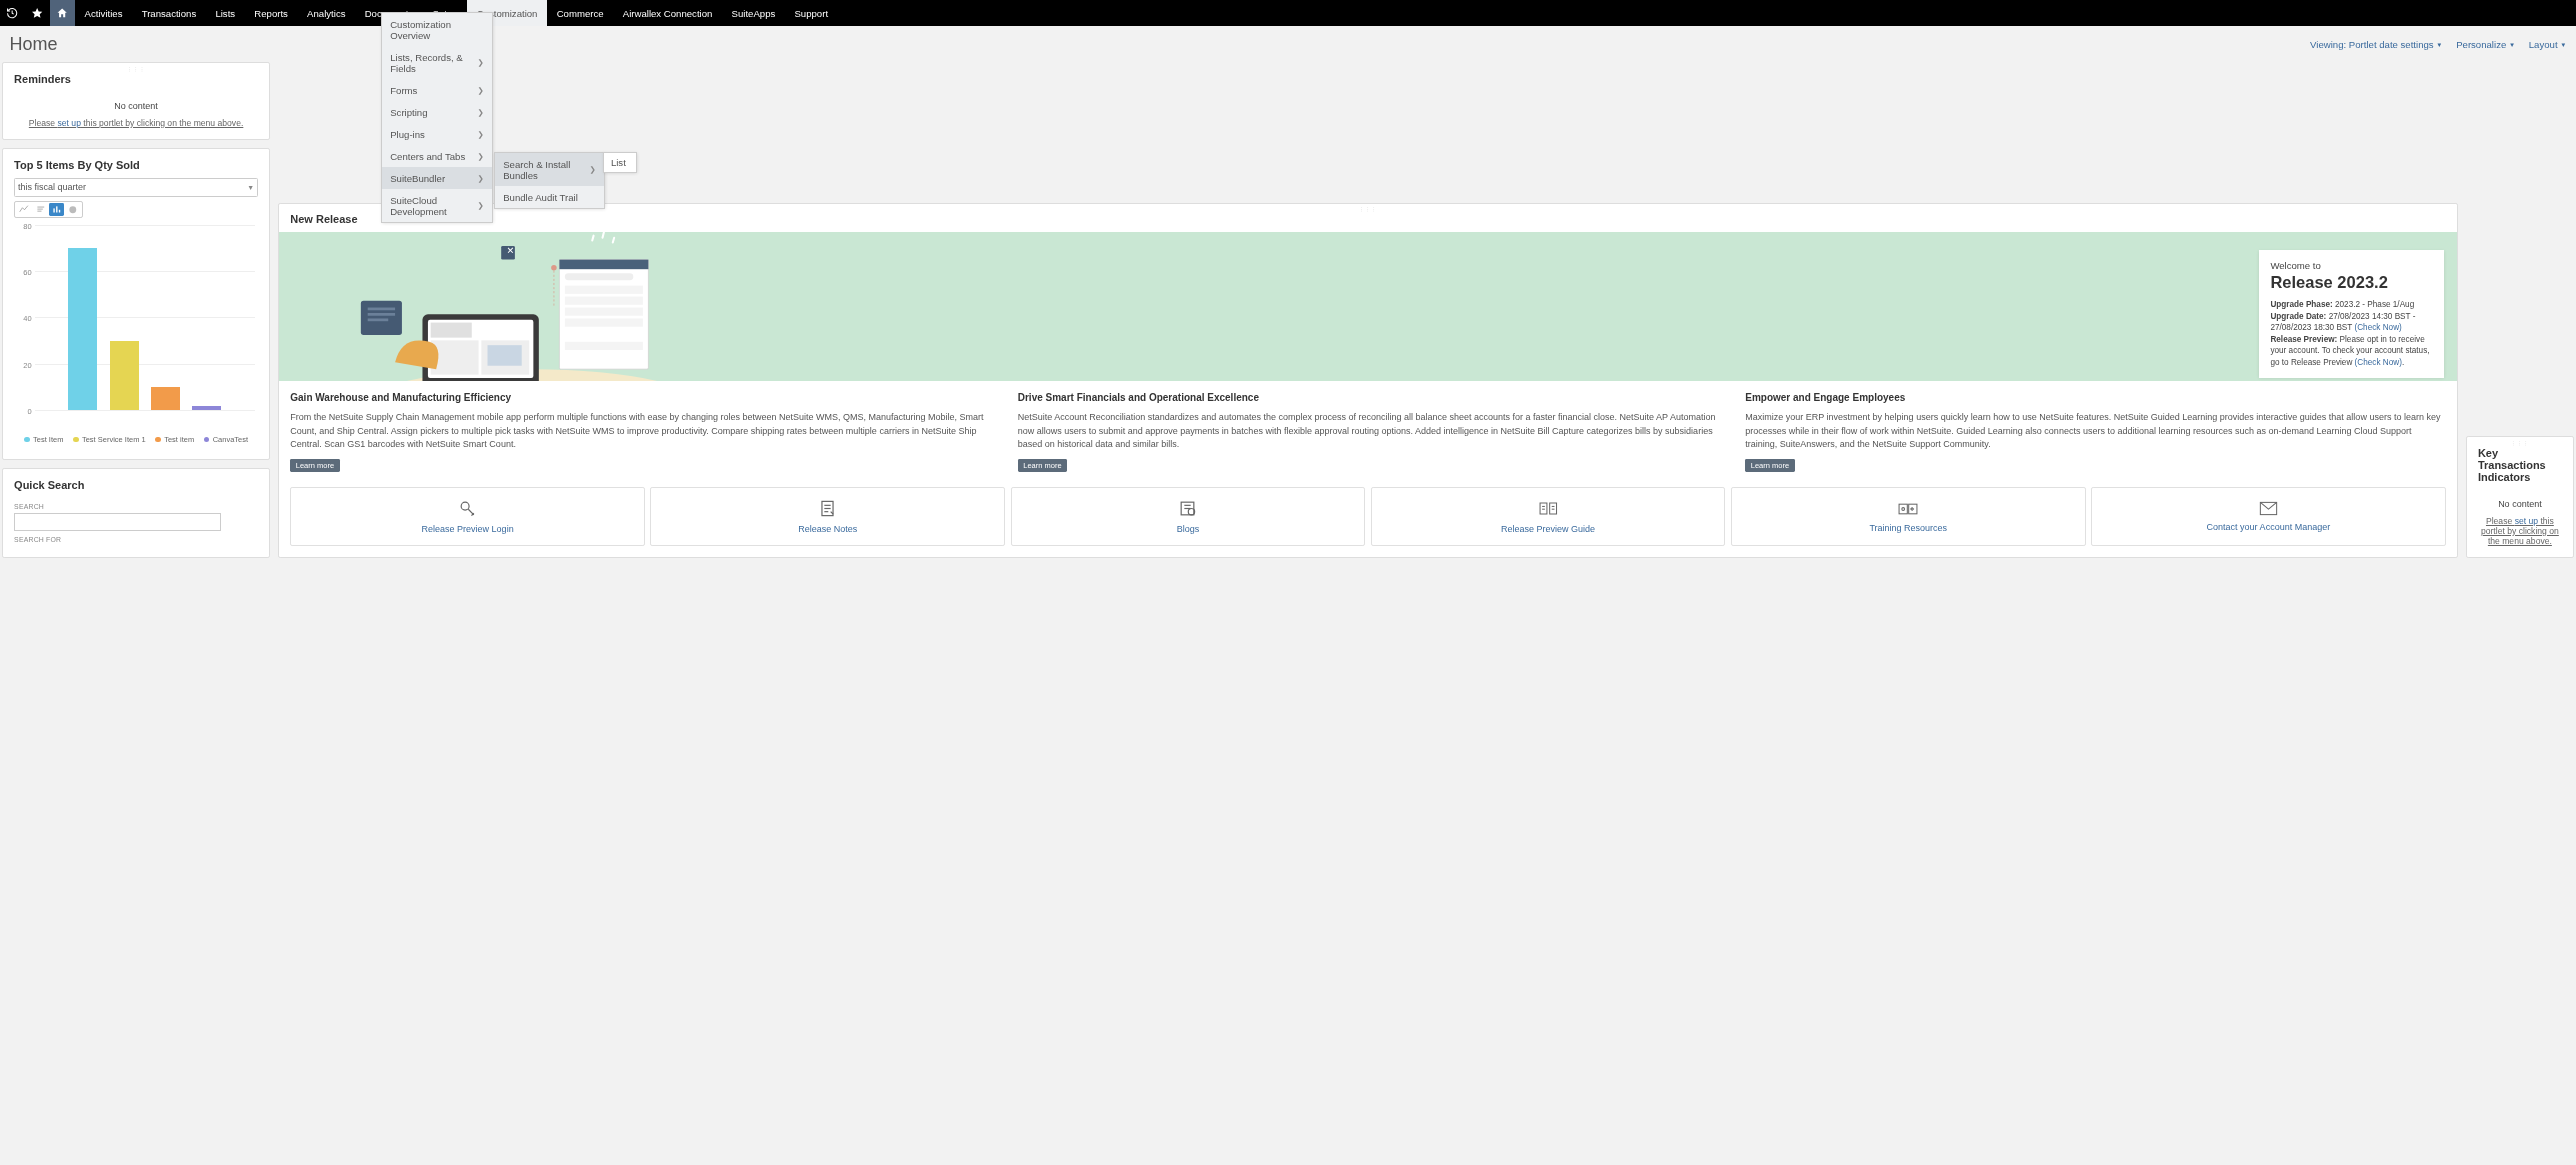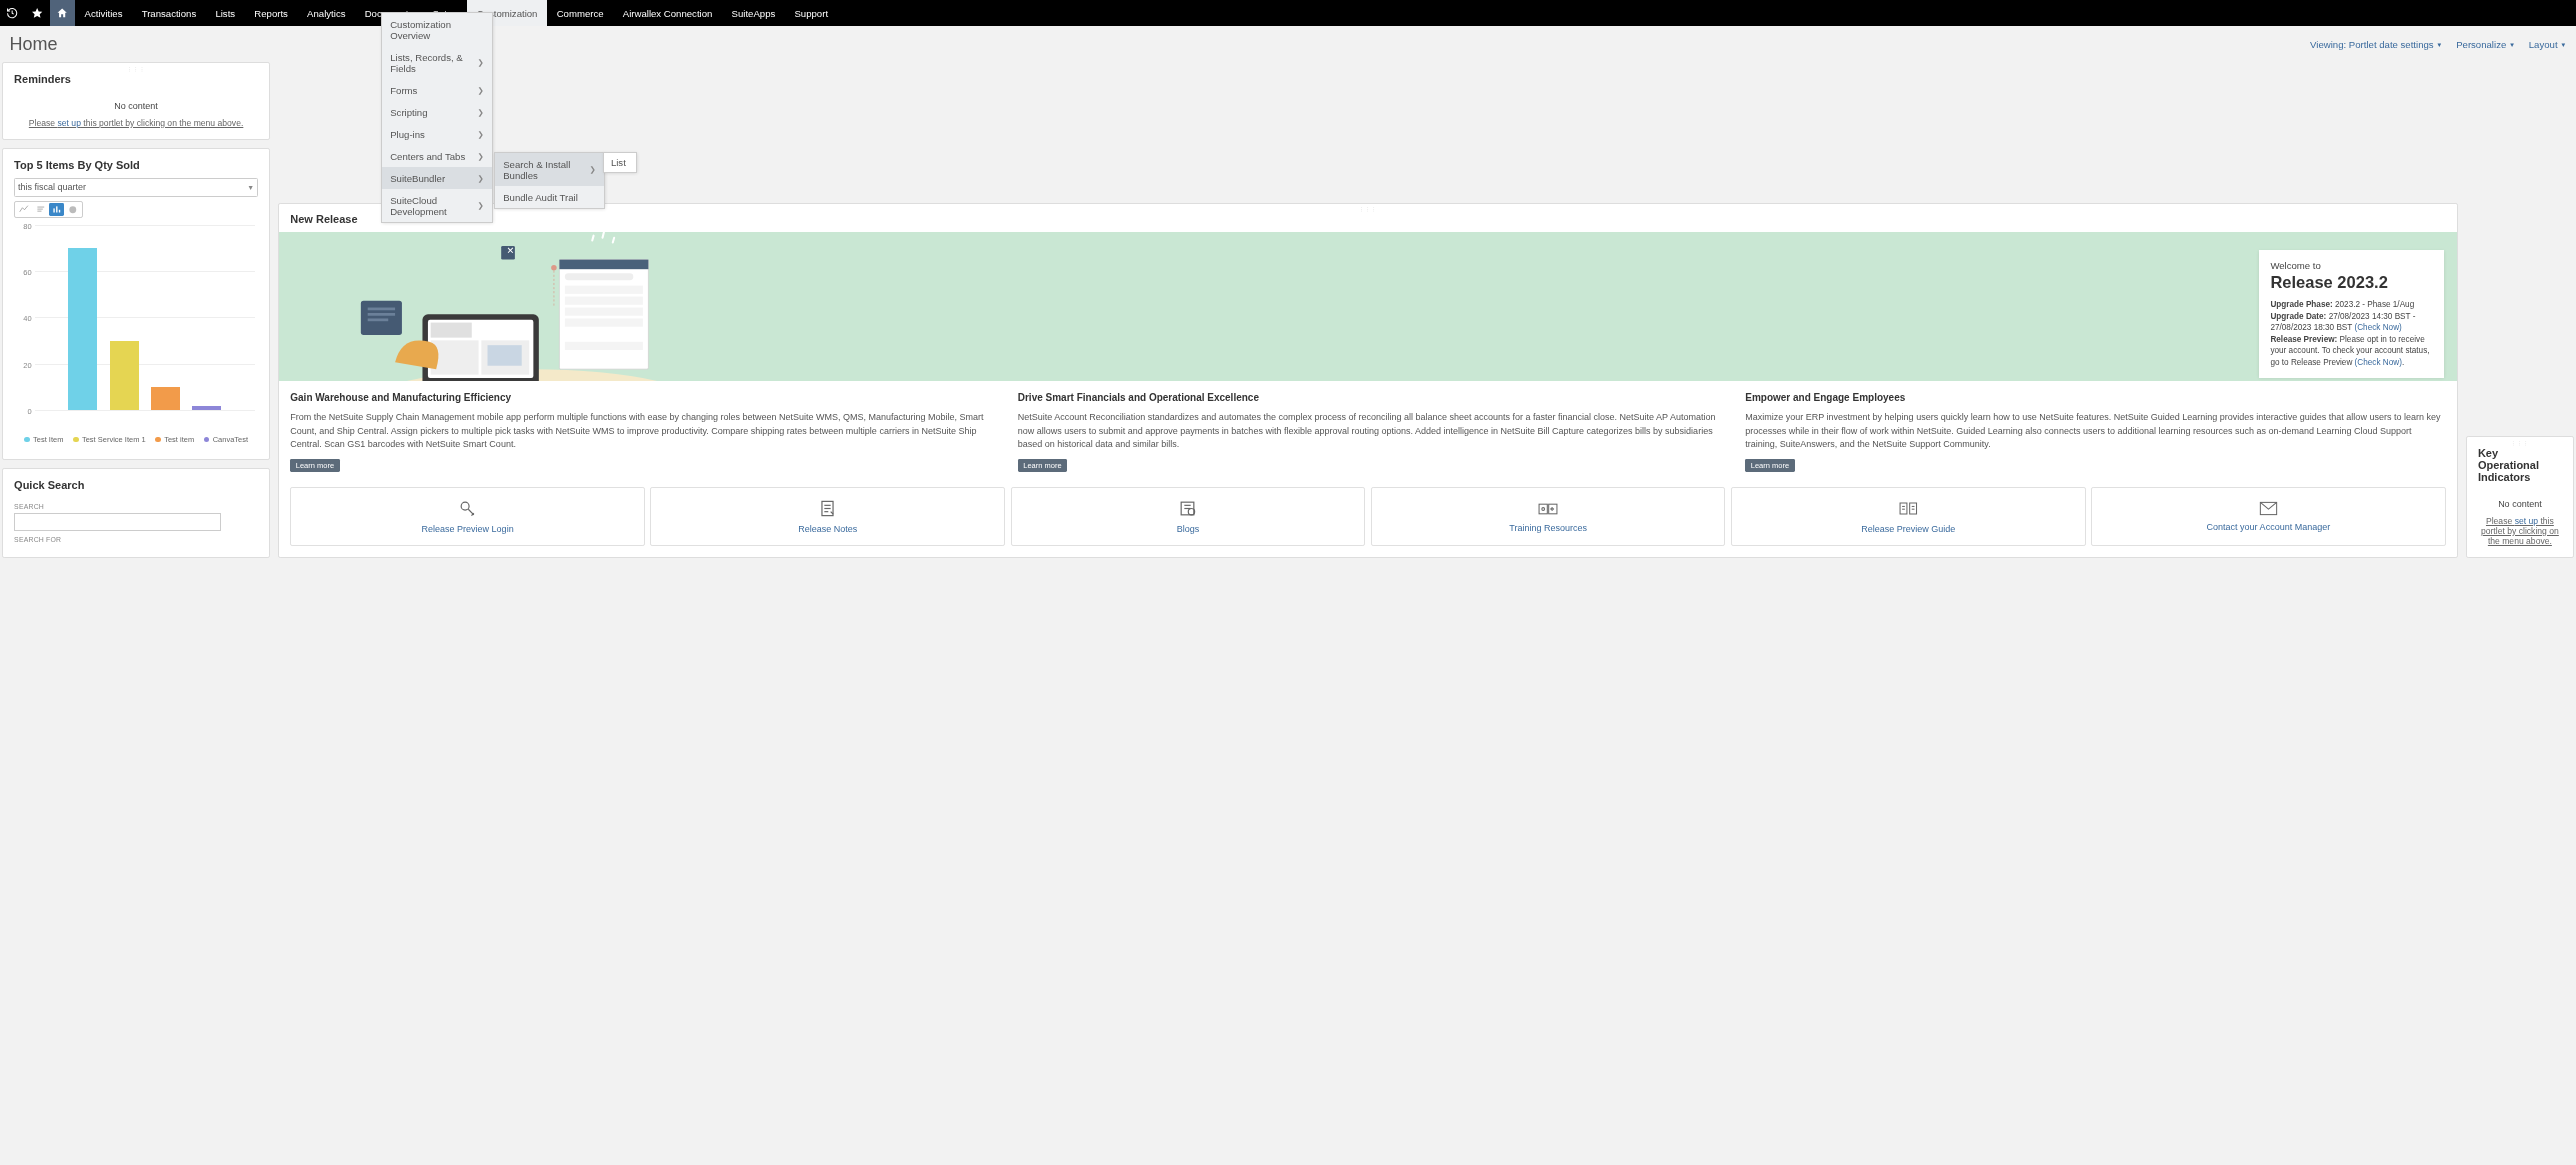--- a/index.html
+++ b/index.html
@@ -361,56 +361,56 @@
                 <rect x="4" y="4" width="16" height="16"></rect>
                 <line x1="8" y1="8" x2="16" y2="8"></line>
                 <line x1="8" y1="12" x2="16" y2="12"></line>
                 <circle cx="17" cy="16" r="4"></circle>
               </svg>
             </span>
             <span class="tile-label">Blogs</span>
           </div>
           <div class="tile">
             <span>
-              <svg width="22" height="18" viewBox="0 0 32 26" fill="none" stroke="#666" stroke-width="1.5">
-                <rect x="3" y="6" width="12" height="14"></rect>
-                <rect x="17" y="6" width="12" height="14"></rect>
-                <circle cx="9" cy="13" r="2"></circle>
-                <path d="M22 11l-2 2 2 2 2-2z"></path>
-              </svg>
-            </span>
-            <span class="tile-label">Training Resources</span>
-          </div>
-          <div class="tile">
-            <span>
               <svg width="20.6" height="19" viewBox="0 0 30 24" fill="none" stroke="#666" stroke-width="1.5">
                 <path d="M3 4h10v16H3z M27 4H17v16h10z"></path>
                 <line x1="6" y1="9" x2="10" y2="9"></line>
                 <line x1="6" y1="13" x2="10" y2="13"></line>
                 <line x1="20" y1="9" x2="24" y2="9"></line>
                 <line x1="20" y1="13" x2="24" y2="13"></line>
               </svg>
             </span>
             <span class="tile-label">Release Preview Guide</span>
           </div>
           <div class="tile">
             <span>
+              <svg width="22" height="18" viewBox="0 0 32 26" fill="none" stroke="#666" stroke-width="1.5">
+                <rect x="3" y="6" width="12" height="14"></rect>
+                <rect x="17" y="6" width="12" height="14"></rect>
+                <circle cx="9" cy="13" r="2"></circle>
+                <path d="M22 11l-2 2 2 2 2-2z"></path>
+              </svg>
+            </span>
+            <span class="tile-label">Training Resources</span>
+          </div>
+          <div class="tile">
+            <span>
               <svg width="19" height="15" viewBox="0 0 28 22" fill="none" stroke="#666" stroke-width="1.5">
                 <rect x="2" y="2" width="24" height="18"></rect>
                 <path d="M2 2l12 10L26 2"></path>
               </svg>
             </span>
             <span class="tile-label">Contact your Account Manager</span>
           </div>
         </div>
     </div>
 
     <div class="portlet">
       <div class="portlet-handle">⋮⋮⋮</div>
-      <div class="portlet-title">Key Operational Indicators</div>
+      <div class="portlet-title">Key Transactions Indicators</div>
       <div class="portlet-body">
         <div class="no-content" style="font-weight:400;color:#444;">No content</div>
         <div class="no-content-msg" style="text-align:center;">
           <span>Please </span><span class="link">set up</span><span> this portlet by clicking on the menu above.</span>
         </div>
       </div>
     </div>
 
   </div>
 </div>

